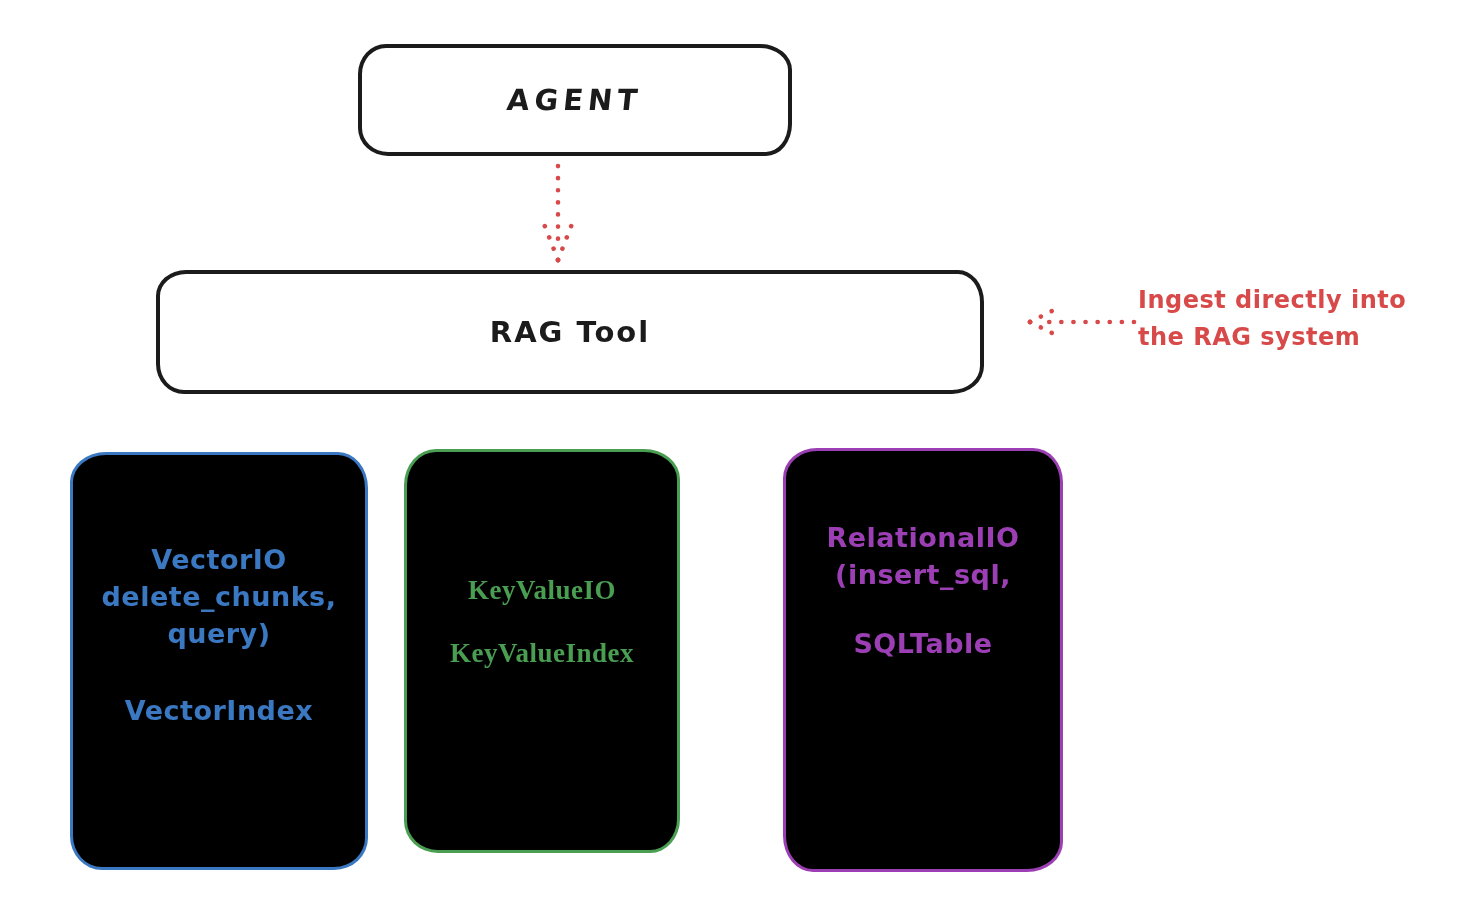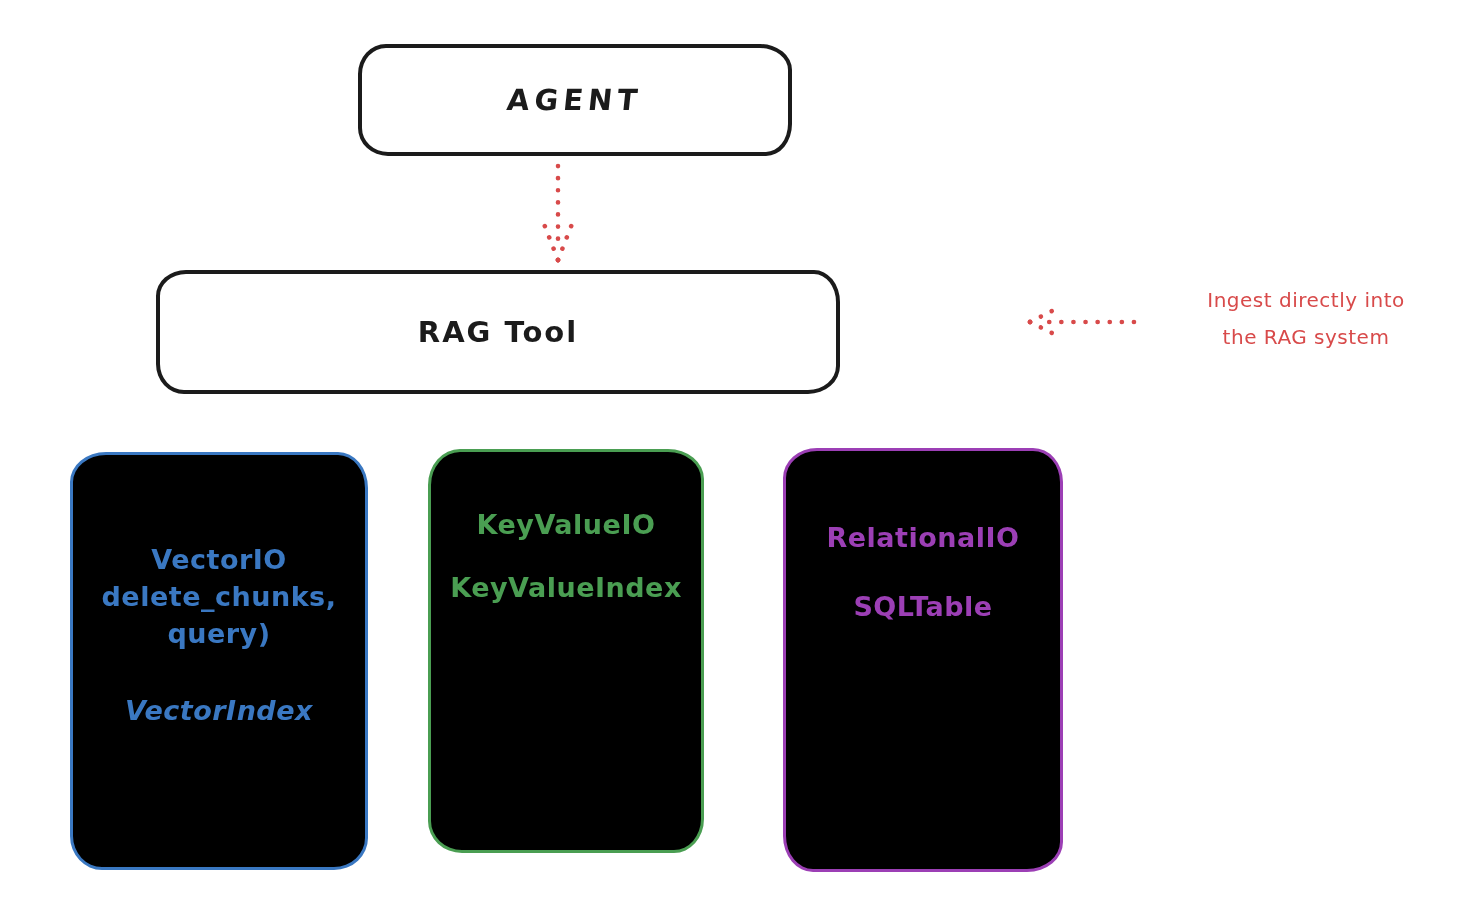--- a/index.html
+++ b/index.html
@@ -37,21 +37,21 @@
     border-radius: 28px 32px 26px 30px / 30px 26px 32px 28px;
   }
   .agent-box .node-label {
     font-size: 29px;
     letter-spacing: 5px;
     transform: skewX(-6deg);
   }
 
   .rag-box {
     left: 156px; top: 270px;
-    width: 684px; height: 124px;
+    width: 828px; height: 124px;
     border: 4px solid var(--ink);
     border-radius: 30px 26px 32px 28px / 26px 32px 28px 30px;
   }
   .rag-box .node-label {
     font-size: 29px;
     letter-spacing: 2px;
   }
 
   
   .store-box {
@@ -75,29 +75,30 @@
   }
 
   .vector-box {
     left: 70px; top: 452px;
     width: 298px; height: 418px;
     border: 3.5px solid var(--blue);
     border-radius: 36px 30px 34px 32px / 30px 36px 32px 34px;
     color: var(--blue);
     padding-top: 86px;
   }
-  .vector-box .index-label { margin-top: 40px; font-style: italic; }
+  .vector-box .index-label { margin-top: 40px; }
 
   .keyvalue-box {
-    left: 428px; top: 449px;
+    left: 404px; top: 449px;
     width: 276px; height: 404px;
     border: 3.5px solid var(--green);
     border-radius: 32px 36px 30px 34px / 36px 30px 34px 32px;
     color: var(--green);
-    padding-top: 54px;
+    padding-top: 120px;
+    font-family: Liberation Serif, serif;
   }
   .keyvalue-box .index-label { margin-top: 26px; }
 
   .relational-box {
     left: 783px; top: 448px;
     width: 280px; height: 424px;
     border: 3.5px solid var(--purple);
     border-radius: 34px 30px 36px 30px / 30px 34px 30px 36px;
     color: var(--purple);
     padding-top: 68px;
@@ -117,24 +118,24 @@
   }
 
   .arrow-down  { left: 536px; top: 160px; }
   .arrow-left  { left: 1018px; top: 300px; }
 
   
   .annotation {
     position: absolute;
     left: 1138px; top: 282px;
     width: 336px;
-    text-align: center;
+    text-align: left;
     color: var(--red);
-    font-weight: normal;
-    font-size: 20px;
+    font-weight: bold;
+    font-size: 24px;
     line-height: 37px;
     letter-spacing: 0.5px;
   }
   .annotation .line { display: block; }
 </style>
 </head>
 <body>
 
 <div class="canvas">
 
@@ -172,16 +173,17 @@
     <span class="index-label">VectorIndex</span>
   </div>
 
   <div class="store-box keyvalue-box">
     <span class="line">KeyValueIO</span>
     <span class="index-label">KeyValueIndex</span>
   </div>
 
   <div class="store-box relational-box">
     <span class="line">RelationalIO</span>
+    <span class="line">(insert_sql,</span>
     <span class="index-label">SQLTable</span>
   </div>
 
 </div>
 
 </body></html>

